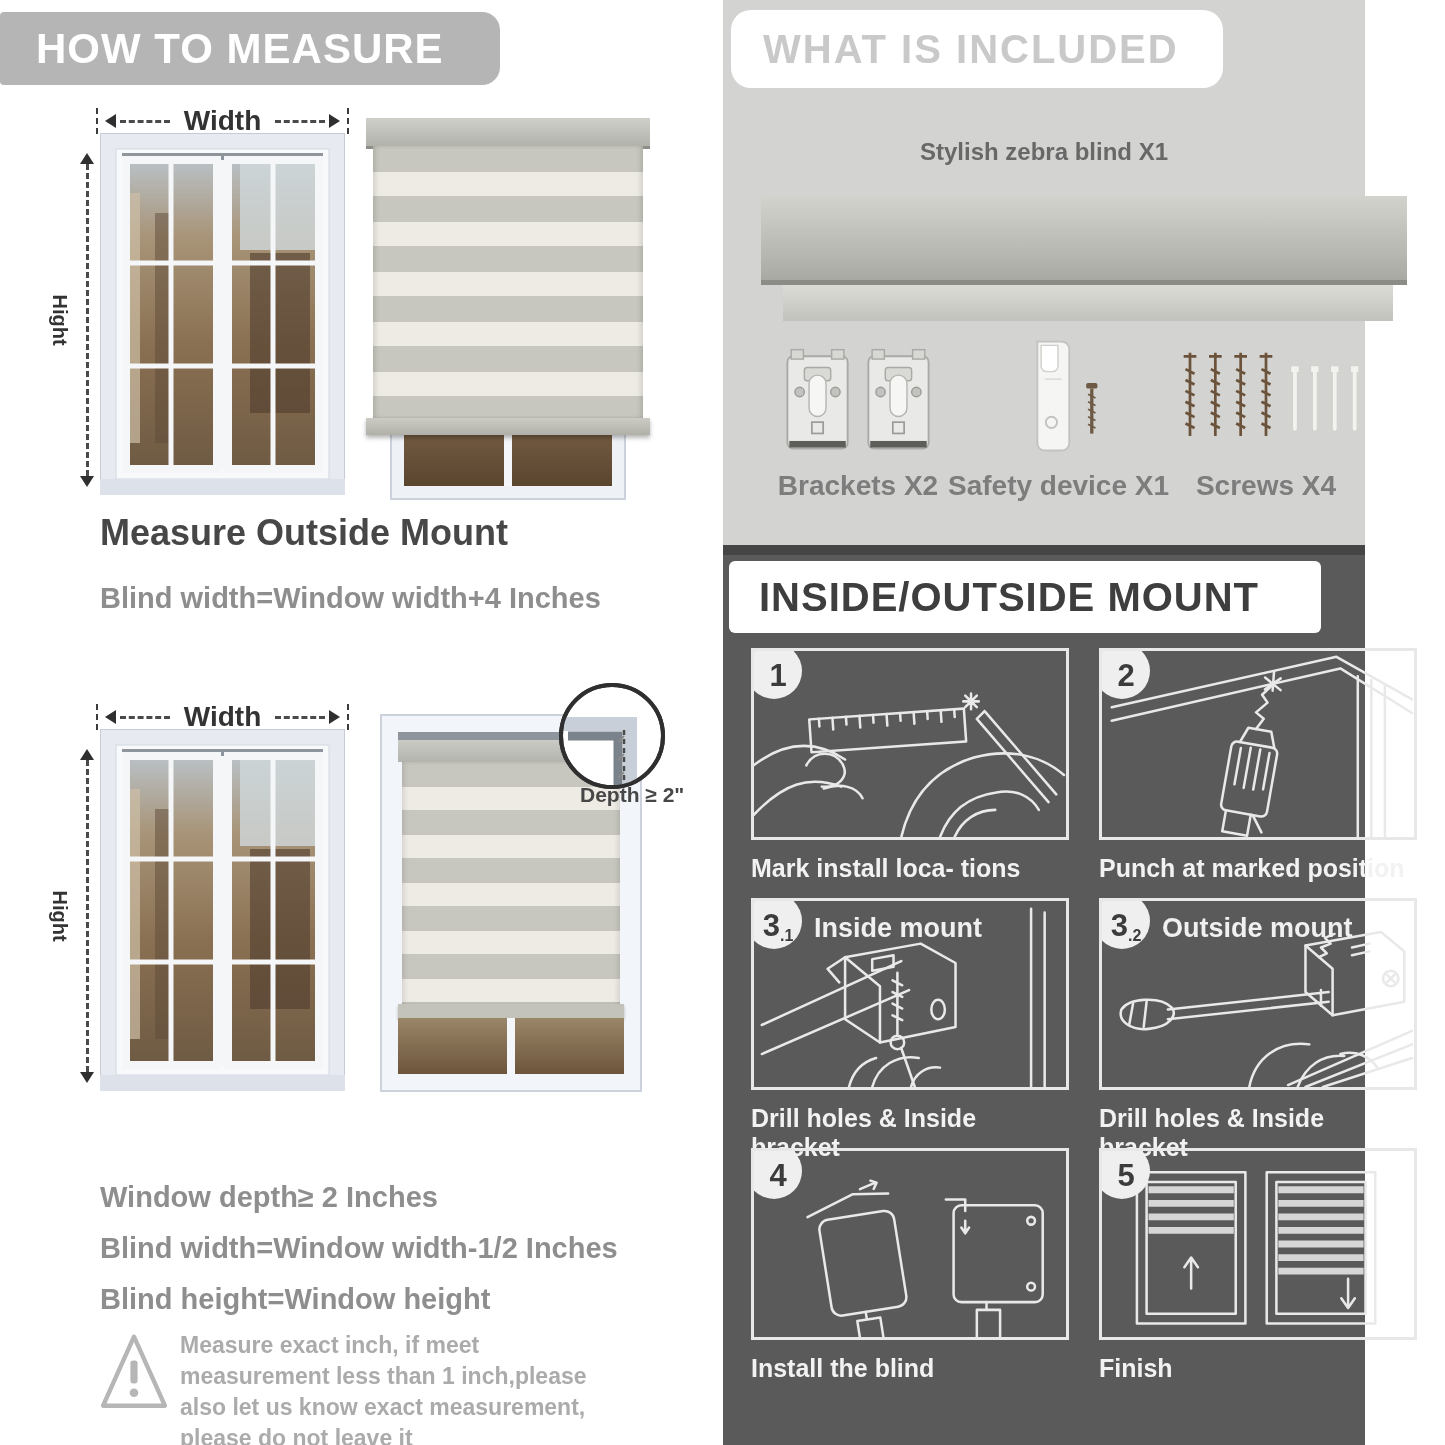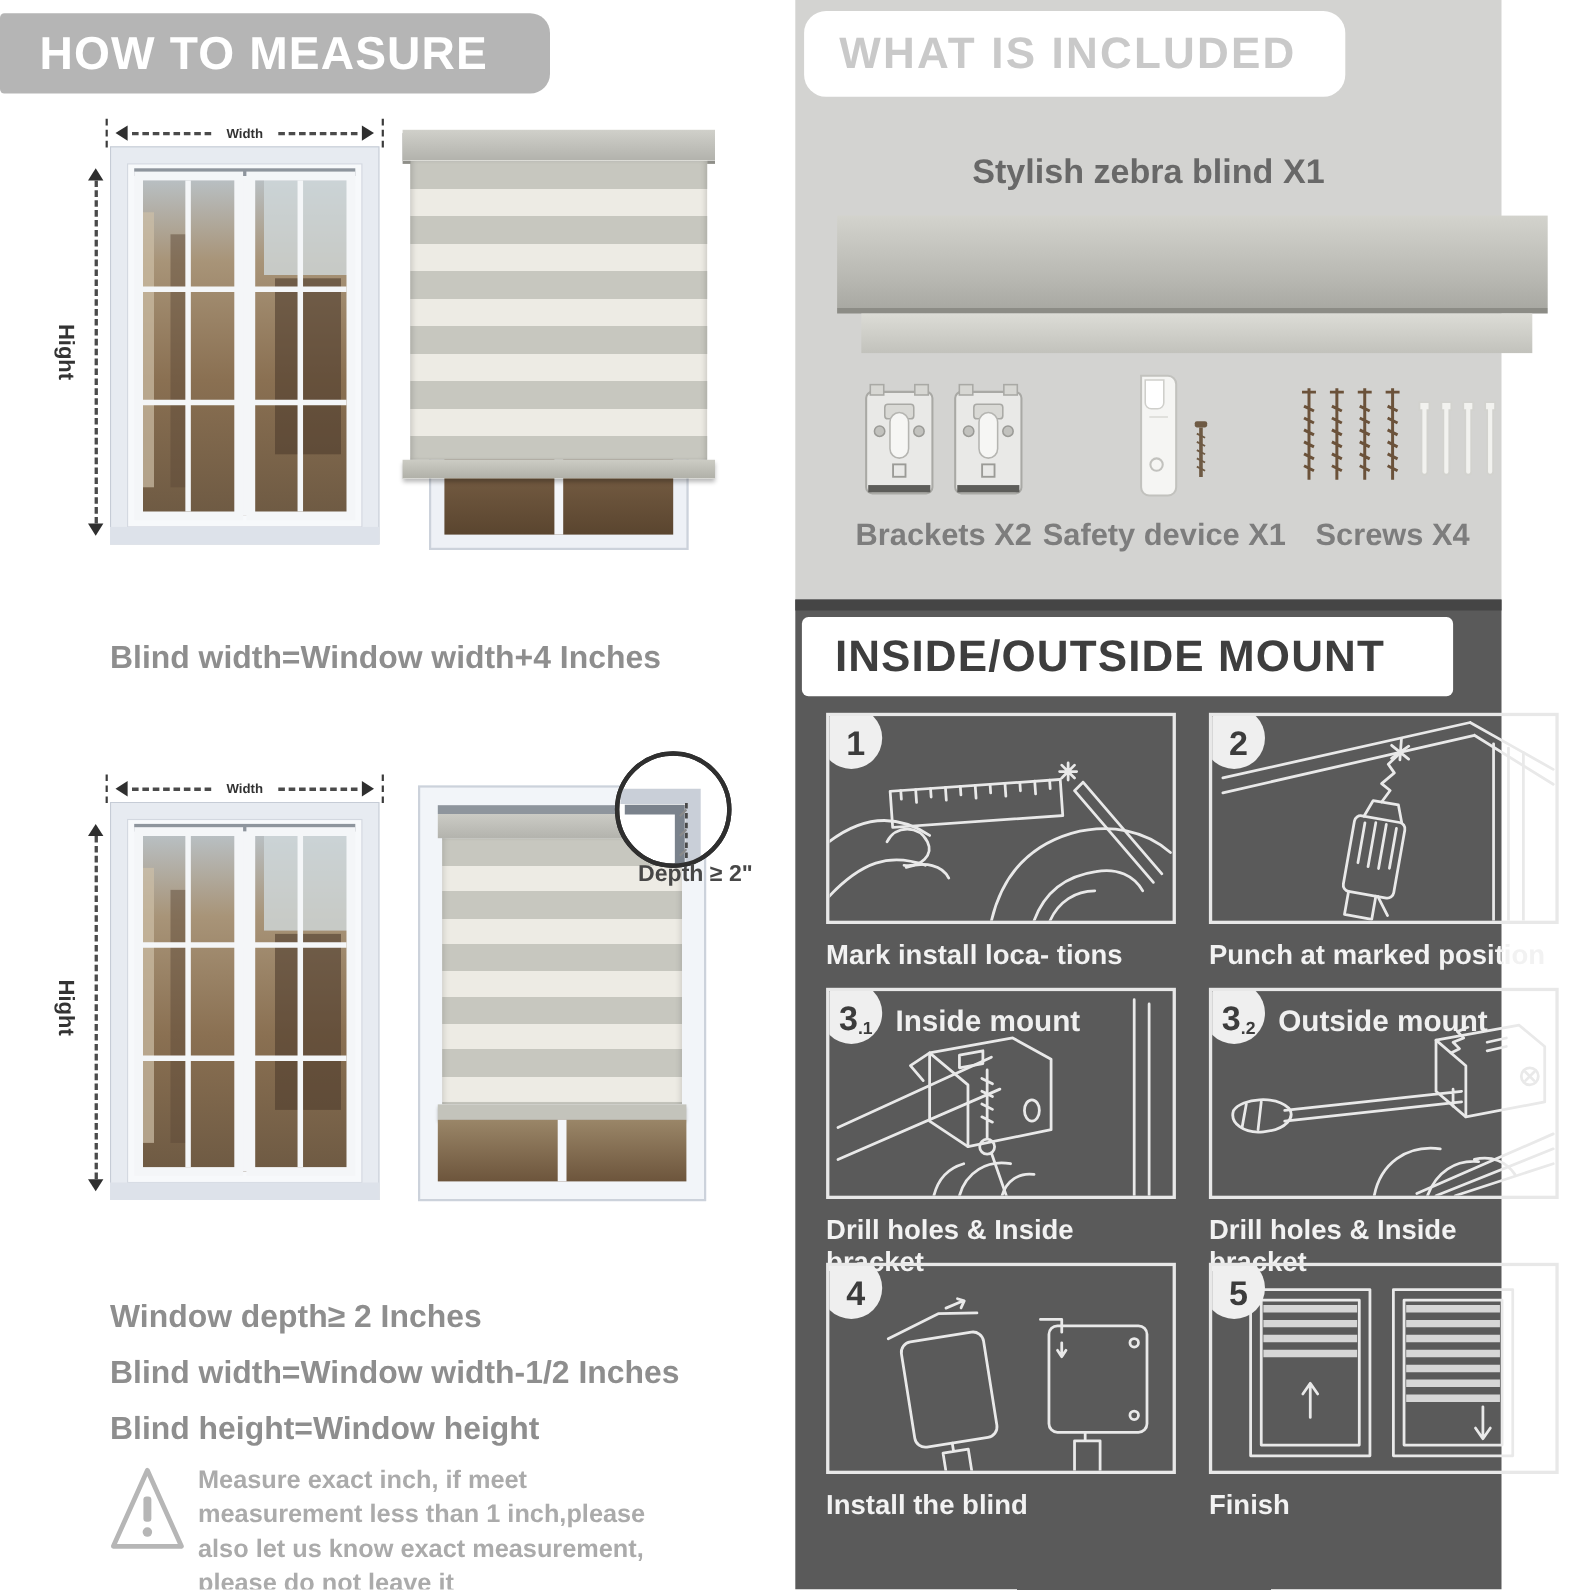--- a/index.html
+++ b/index.html
@@ -12,21 +12,21 @@
   .htm-header{position:absolute;left:0;top:12px;width:500px;height:73px;background:#b5b5b5;
     border-radius:4px 18px 18px 4px;display:flex;align-items:center;padding-left:36px;box-sizing:border-box;}
   .htm-header span{color:#fff;font-size:42px;font-weight:bold;letter-spacing:1px;text-align:center;}
 
   
   .dim-h{position:absolute;display:flex;align-items:center;height:30px;}
   .dx-end{width:0;height:26px;border-left:2px dashed #3c3c3c;}
   .dx-al{width:0;height:0;border:7px solid transparent;border-right:11px solid #2f2f2f;}
   .dx-ar{width:0;height:0;border:7px solid transparent;border-left:11px solid #2f2f2f;}
   .dx-line{flex:1;border-top:3px dashed #4a4a4a;margin:0 4px;}
-  .dx-label{font-size:12px;font-weight:bold;color:#333;padding:0 10px;white-space:nowrap;}
+  .dx-label{font-size:28px;font-weight:bold;color:#333;padding:0 10px;white-space:nowrap;}
   .dim-v{position:absolute;width:30px;display:flex;flex-direction:column;align-items:center;}
   .dy-at{width:0;height:0;border:7px solid transparent;border-bottom:11px solid #2f2f2f;}
   .dy-ab{width:0;height:0;border:7px solid transparent;border-top:11px solid #2f2f2f;}
   .dy-line{flex:1;border-left:3px dashed #4a4a4a;}
   .dy-label{position:absolute;top:50%;left:-13px;transform:translate(-50%,-50%) rotate(90deg);
     font-size:20px;font-weight:bold;color:#333;white-space:nowrap;}
 
   
   .window-ill{position:absolute;}
   .window-ill svg{width:100%;height:100%;display:block;}
@@ -71,21 +71,21 @@
     color:#ababab;font-weight:700;margin:0;}
 
   
   .right-col{position:absolute;left:723px;top:0;width:642px;height:1445px;}
 
   .included{position:absolute;left:0;top:0;width:100%;height:545px;background:#d3d3d1;}
   .inc-header{position:absolute;left:8px;top:10px;width:492px;height:78px;background:#fff;
     border-radius:20px;display:flex;align-items:center;padding-left:32px;box-sizing:border-box;}
   .inc-header span{color:#c9c9c9;font-size:40px;font-weight:bold;letter-spacing:2px;}
   .product-label{position:absolute;left:0;top:138px;width:100%;text-align:center;
-    font-size:31px;font-weight:bold;color:#686868;}
+    font-size:24px;font-weight:bold;color:#686868;}
   .headrail{position:absolute;left:38px;top:196px;width:646px;}
   .hr-main{height:84px;background:linear-gradient(180deg,#d3d3cd,#b7b7b1 70%,#a9a9a3);
     border-bottom:5px solid #8c8c86;}
   .hr-sub{margin-left:22px;width:calc(100% - 36px);height:36px;
     background:linear-gradient(180deg,#dcdcd6,#c2c2bc);}
   .inc-item{position:absolute;top:336px;text-align:center;}
   .inc-item .ico{height:122px;display:flex;align-items:flex-end;justify-content:center;}
   .inc-item .lbl{margin-top:12px;font-size:28px;font-weight:bold;color:#7d7d7d;white-space:nowrap;}
   .it1{left:35px;width:200px;}
   .it2{left:225px;width:220px;}
@@ -171,20 +171,21 @@
     <div class="bo-window">
       <div class="bo-glass">
         <div class="bo-mull"></div>
       </div>
     </div>
     <div class="bo-cassette"></div>
     <div class="bo-body"></div>
     <div class="bo-rail"></div>
   </div>
 
+  <h2 class="m-title" style="left:100px;top:512px;">Measure Outside Mount</h2>
   <p class="m-line" style="left:100px;top:582px;">Blind width=Window width+4 Inches</p>
 
   <div class="dim-h" style="left:96px;top:702px;width:253px;">
     <span class="dx-end"></span>
     <span class="dx-al"></span>
     <span class="dx-line"></span>
     <span class="dx-label">Width</span>
     <span class="dx-line"></span>
     <span class="dx-ar"></span>
     <span class="dx-end"></span>

